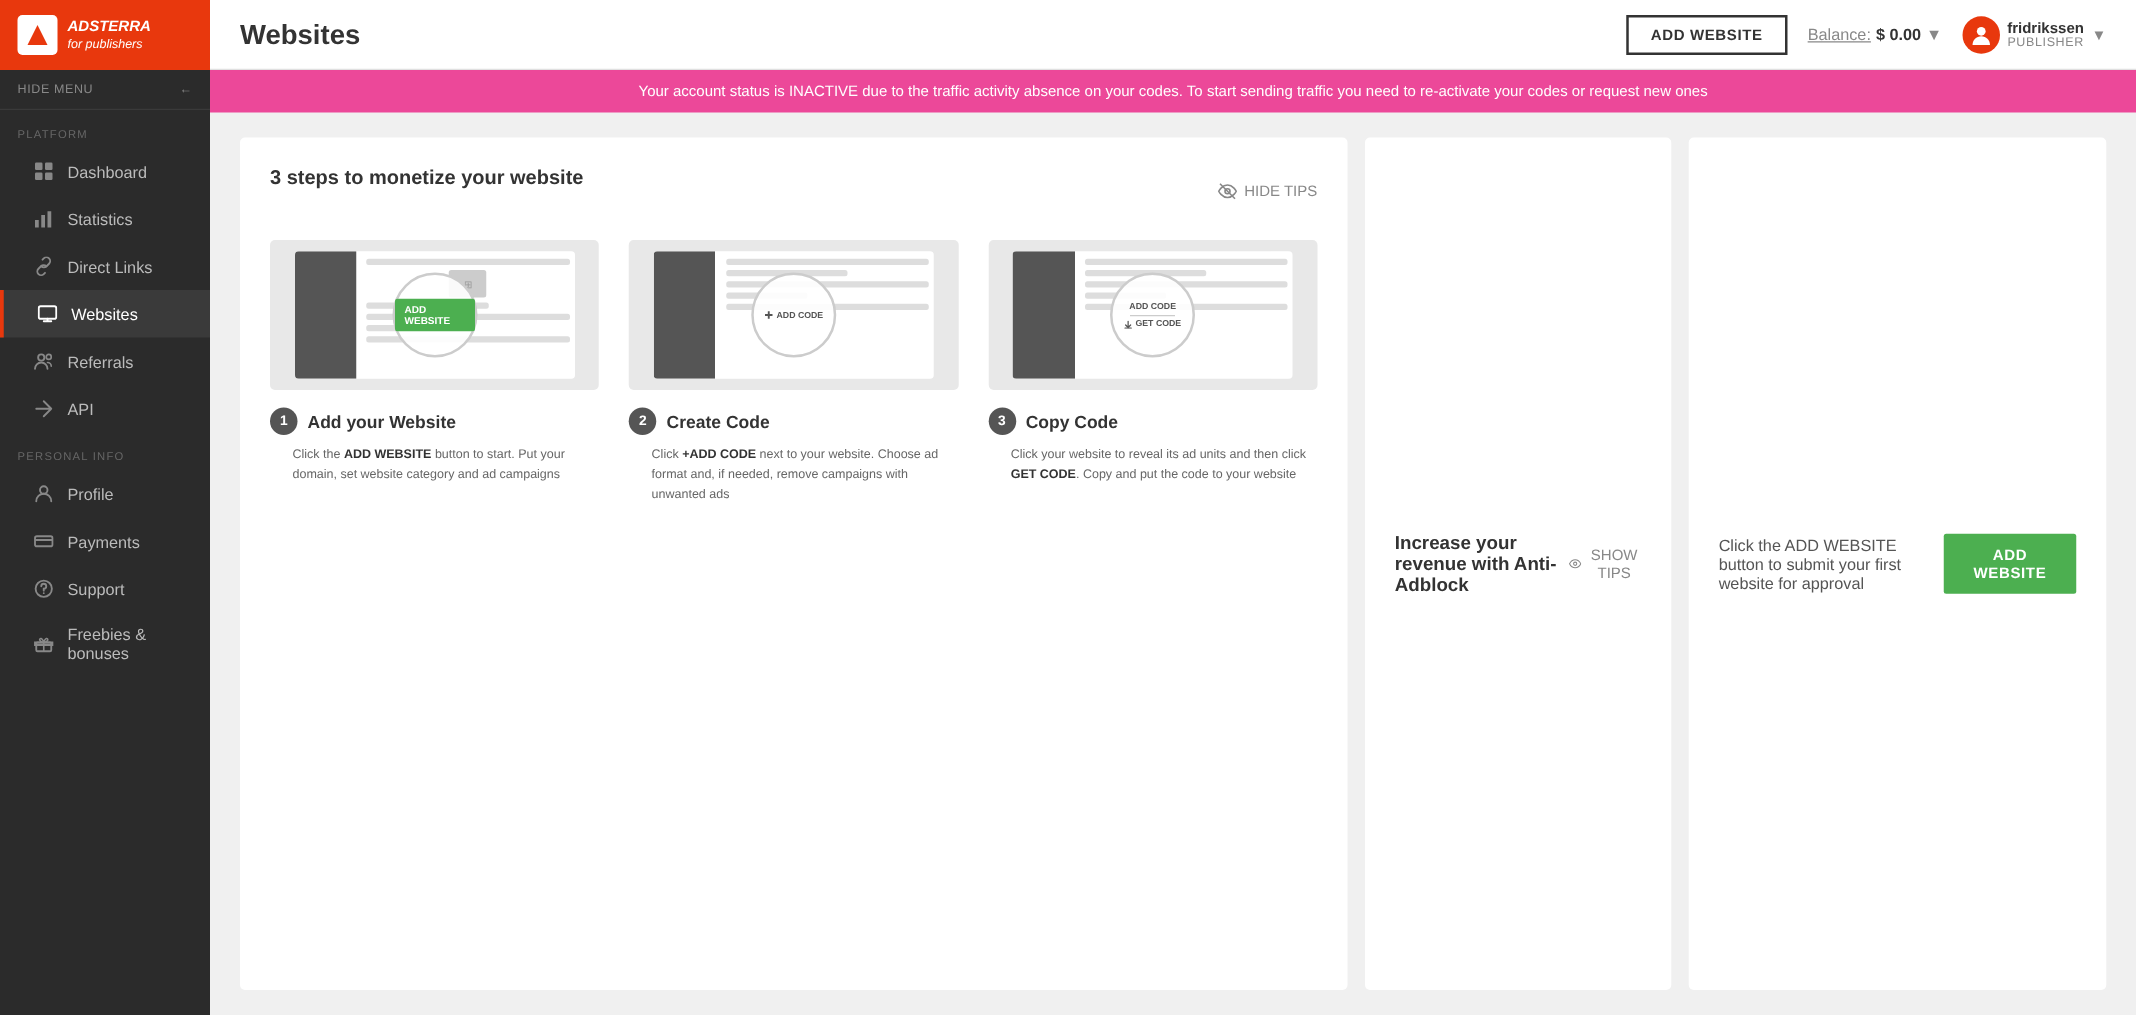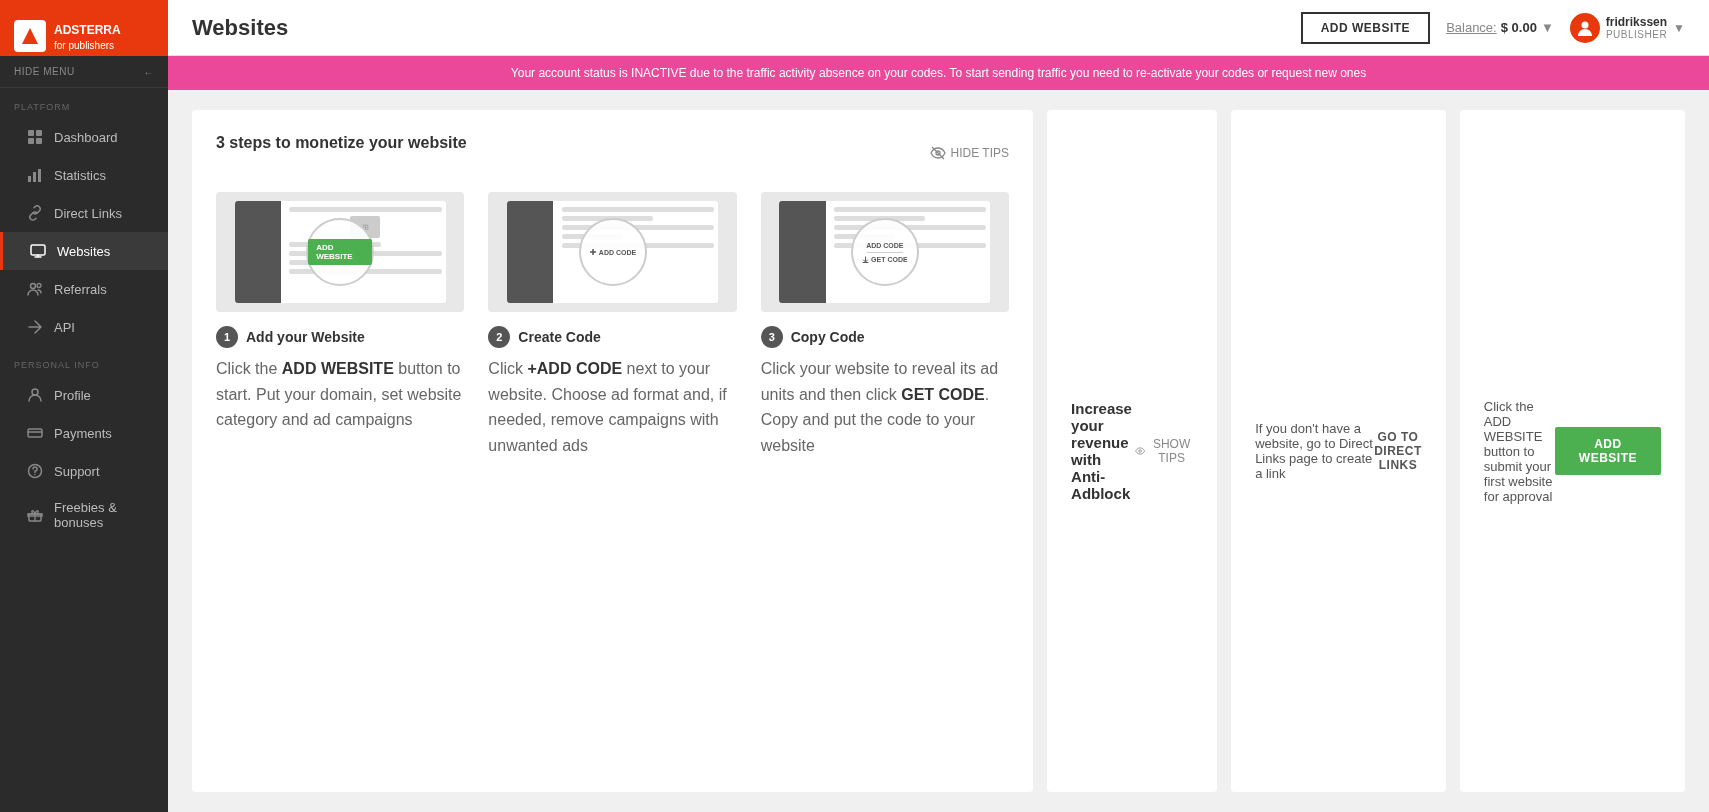--- a/index.html
+++ b/index.html
@@ -11,24 +11,25 @@
       min-width: 168px;
       background: #2b2b2b;
       color: #ccc;
       display: flex;
       flex-direction: column;
       height: 100vh;
       overflow-y: auto;
     }
     .sidebar-logo {
       display: flex;
-      align-items: flex-end;
+      align-items: center;
       padding: 4px 14px;
       background: #e8380d;
       min-height: 56px;
+      font-style: italic;
     }
     .logo-icon {
       width: 32px;
       height: 32px;
       background: white;
       border-radius: 4px;
       display: flex; align-items: center; justify-content: center;
       margin-right: 8px;
       flex-shrink: 0;
     }
@@ -242,21 +243,21 @@
       display: flex; align-items: center; gap: 8px;
       margin-bottom: 8px;
     }
     .step-number {
       width: 22px; height: 22px; border-radius: 50%;
       background: #555; color: white;
       display: flex; align-items: center; justify-content: center;
       font-size: 11px; font-weight: 700; flex-shrink: 0;
     }
     .step-title { font-size: 14px; font-weight: 600; color: #333; }
-    .step-desc { font-size: 16px; color: #666; line-height: 1.6; }
+    .step-desc { font-size: 10px; color: #666; line-height: 1.6; margin-left: 18px; }
     .step-desc strong { color: #333; font-weight: 700; }
 
     
     .revenue-card {
       display: flex; align-items: center; justify-content: space-between;
       padding: 18px 24px;
     }
     .revenue-title { font-size: 15px; font-weight: 600; color: #333; }
     .show-tips-link {
       display: flex; align-items: center; gap: 5px;
@@ -576,24 +577,20 @@
       <div class="revenue-title">Increase your revenue with Anti-Adblock</div>
       <button class="show-tips-link">
         <svg width="16" height="16" viewBox="0 0 16 16" fill="none">
           <path d="M1 8s2.5-5 7-5 7 5 7 5-2.5 5-7 5-7-5-7-5z" stroke="#888" stroke-width="1.3" fill="none"></path>
           <circle cx="8" cy="8" r="2" stroke="#888" stroke-width="1.3" fill="none"></circle>
         </svg>
         <span>SHOW TIPS</span>
       </button>
     </div>
 
-    <div class="card direct-links-card">
-      <div class="direct-links-text">If you don't have a website, go to Direct Links page to create a link</div>
-      <button class="go-direct-btn">GO TO DIRECT LINKS</button>
-    </div>
 
     <div class="card add-website-card">
       <div class="add-website-text">Click the ADD WEBSITE button to submit your first website for approval</div>
       <button class="add-website-green-btn">ADD WEBSITE</button>
     </div>
 
   </div>
 </div>
 
 </body></html>

